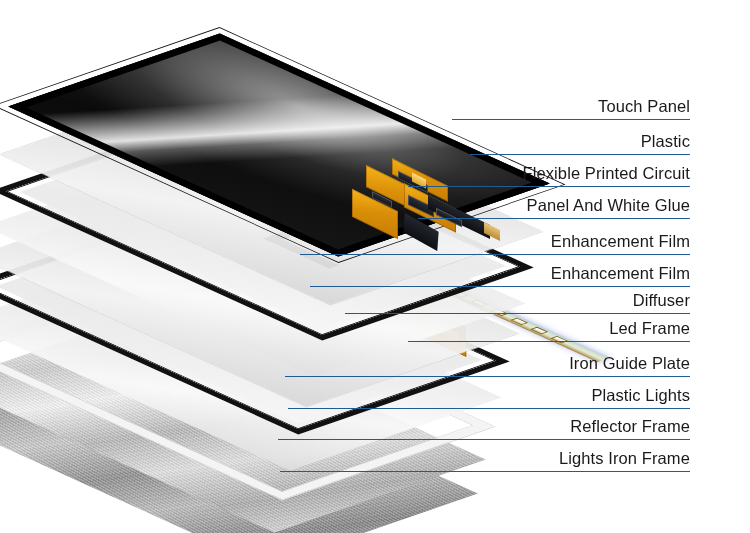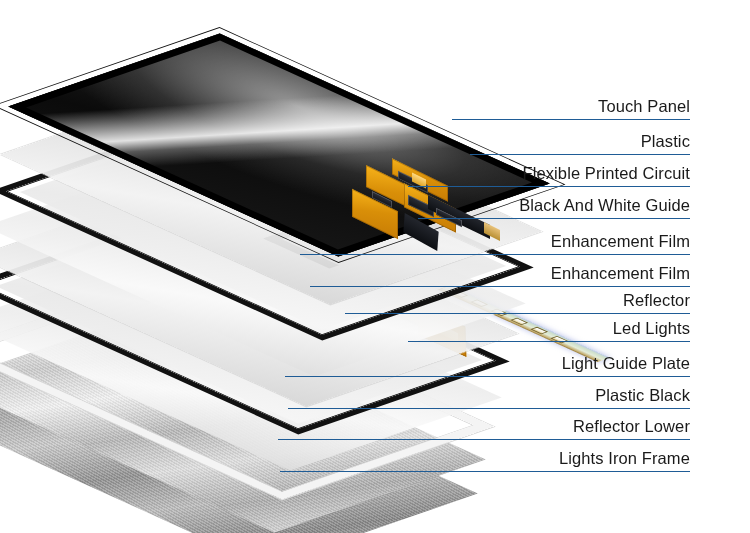--- a/index.html
+++ b/index.html
@@ -321,56 +321,56 @@
     <div class="callout-label">Plastic</div>
   </div>
 
   <div class="callout" style="left:408px; top:186px; width:282px;">
     <div class="callout-line" style="width:282px;"></div>
     <div class="callout-label">Flexible Printed Circuit</div>
   </div>
 
   <div class="callout" style="left:418px; top:218px; width:272px;">
     <div class="callout-line" style="width:272px;"></div>
-    <div class="callout-label">Black And White Guide</div>
+    <div class="callout-label">Panel And White Glue</div>
   </div>
 
   <div class="callout" style="left:300px; top:254px; width:390px;">
     <div class="callout-line" style="width:390px;"></div>
     <div class="callout-label">Enhancement Film</div>
   </div>
 
   <div class="callout" style="left:310px; top:286px; width:380px;">
     <div class="callout-line" style="width:380px;"></div>
     <div class="callout-label">Enhancement Film</div>
   </div>
 
   <div class="callout" style="left:345px; top:313px; width:345px;">
     <div class="callout-line" style="width:345px;"></div>
-    <div class="callout-label">Reflector</div>
+    <div class="callout-label">Diffuser</div>
   </div>
 
   <div class="callout" style="left:408px; top:341px; width:282px;">
     <div class="callout-line" style="width:282px;"></div>
-    <div class="callout-label">Led Lights</div>
+    <div class="callout-label">Led Frame</div>
   </div>
 
   <div class="callout" style="left:285px; top:376px; width:405px;">
     <div class="callout-line" style="width:405px;"></div>
-    <div class="callout-label">Light Guide Plate</div>
+    <div class="callout-label">Iron Guide Plate</div>
   </div>
 
   <div class="callout" style="left:288px; top:408px; width:402px;">
     <div class="callout-line" style="width:402px;"></div>
-    <div class="callout-label">Plastic Black</div>
+    <div class="callout-label">Plastic Lights</div>
   </div>
 
   <div class="callout" style="left:278px; top:439px; width:412px;">
     <div class="callout-line" style="width:412px;"></div>
-    <div class="callout-label">Reflector Lower</div>
+    <div class="callout-label">Reflector Frame</div>
   </div>
 
   <div class="callout" style="left:280px; top:471px; width:410px;">
     <div class="callout-line" style="width:410px;"></div>
     <div class="callout-label">Lights Iron Frame</div>
   </div>
 
 </div>
 
 </body></html>

